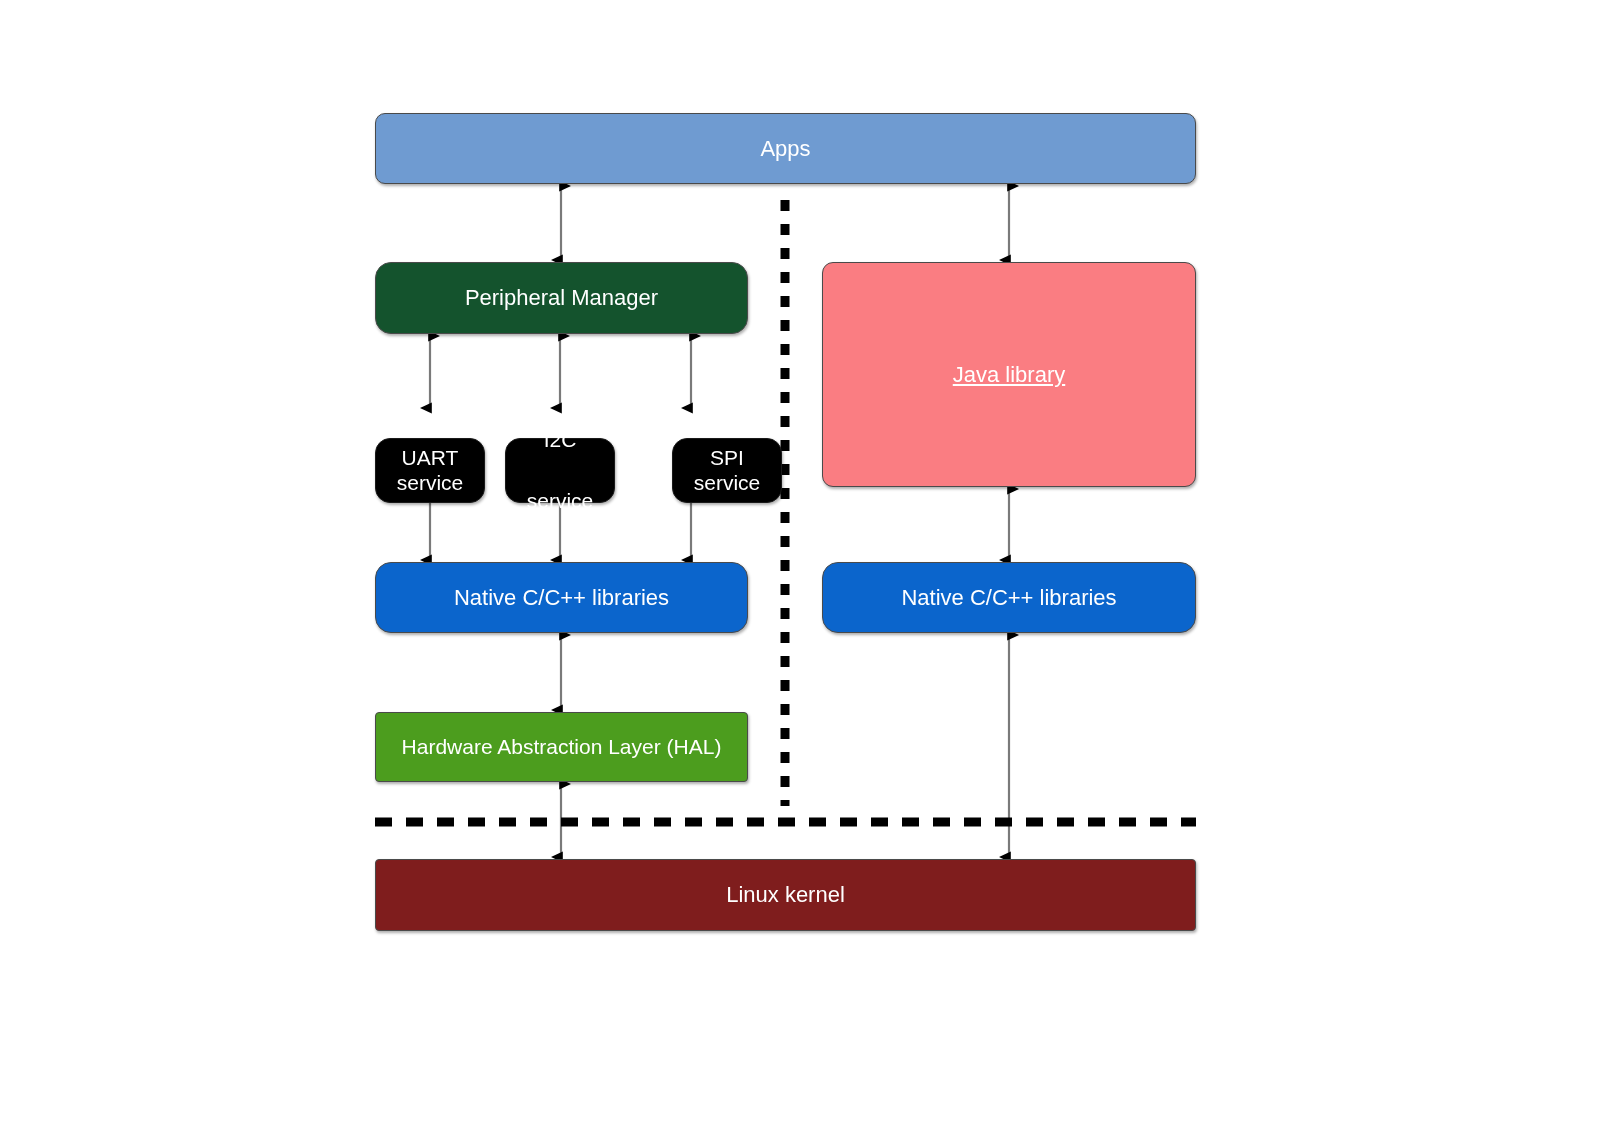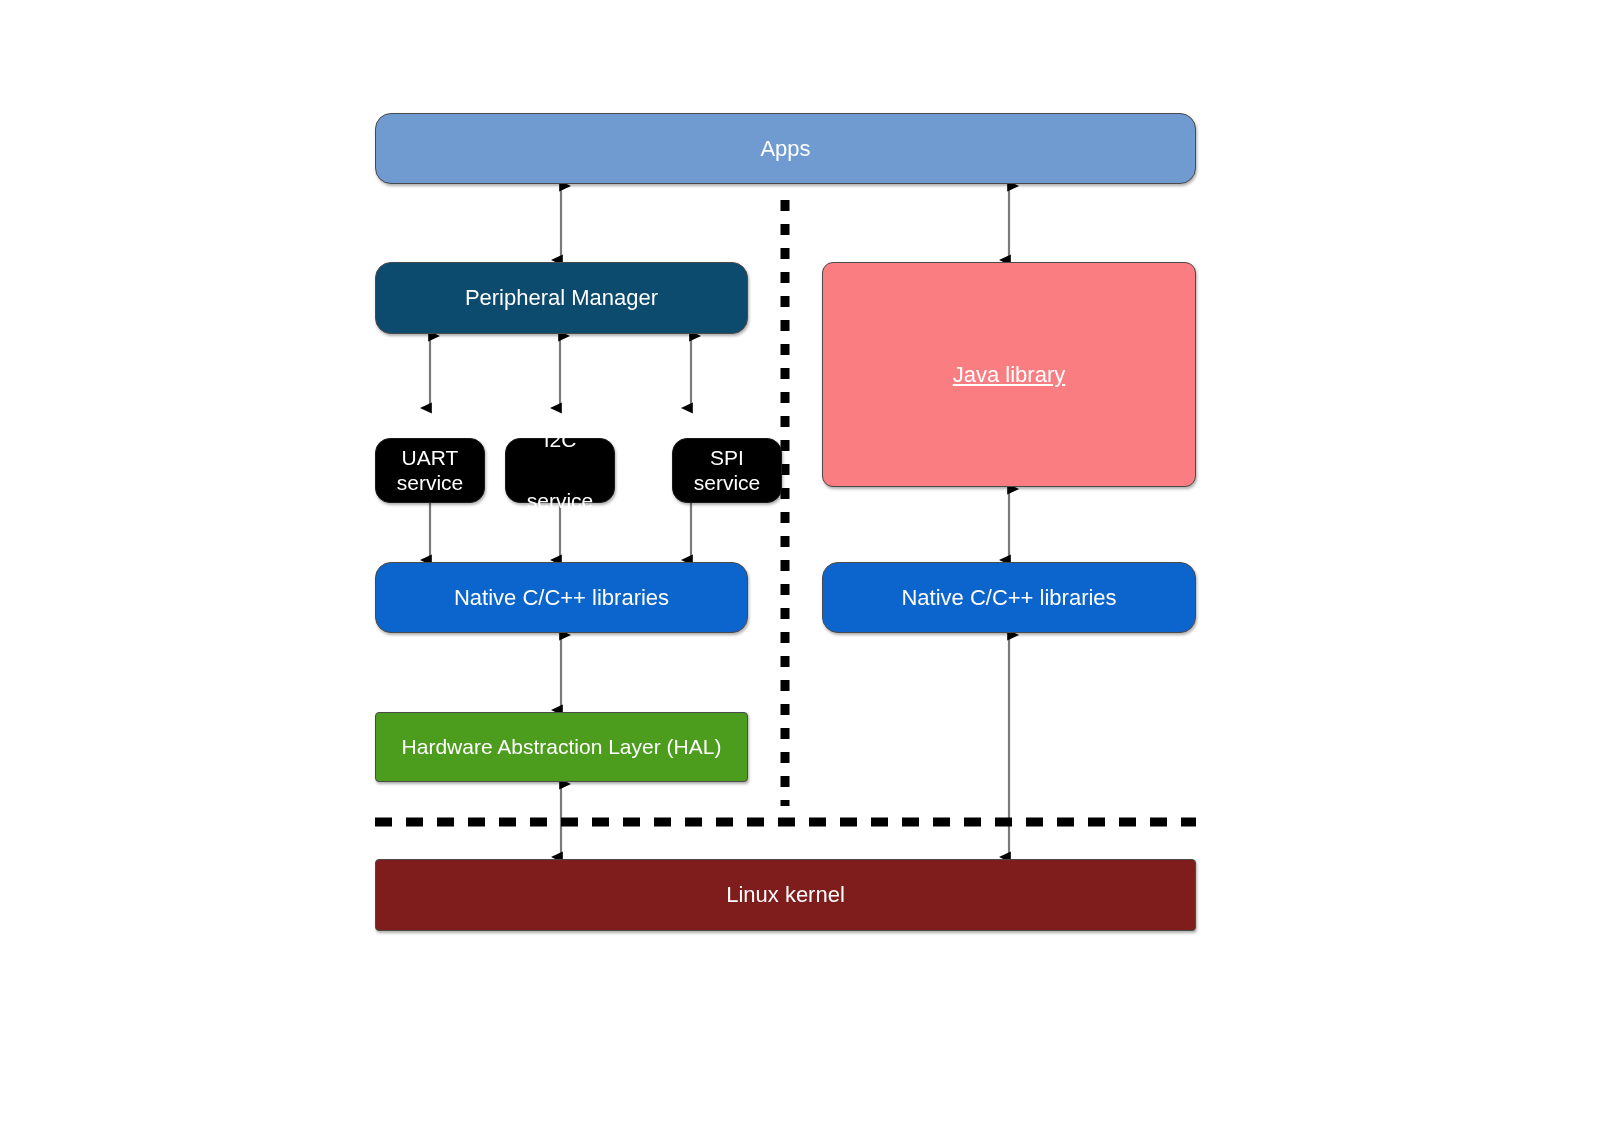--- a/index.html
+++ b/index.html
@@ -37,26 +37,26 @@
     color: #ffffff;
     border: 1.6px solid #4a4a4a;
     box-shadow: 1px 2px 3px rgba(0,0,0,0.32);
     line-height: 1.18;
     user-select: none;
   }
   .node span { display: block; }
   .n-apps {
     left: 375px; top: 113px; width: 821px; height: 71px;
     background: #6f9bd1;
-    border-radius: 16px;
+    border-radius: 10px;
     font-size: 22px;
   }
   .n-pm {
     left: 375px; top: 262px; width: 373px; height: 72px;
-    background: #0c4a6e;
+    background: #14532d;
     border-radius: 16px;
     font-size: 22px;
   }
   .n-java {
     left: 822px; top: 262px; width: 374px; height: 225px;
     background: #fa7d82;
     border-radius: 11px;
     font-size: 22px;
     text-decoration: underline;
   }

